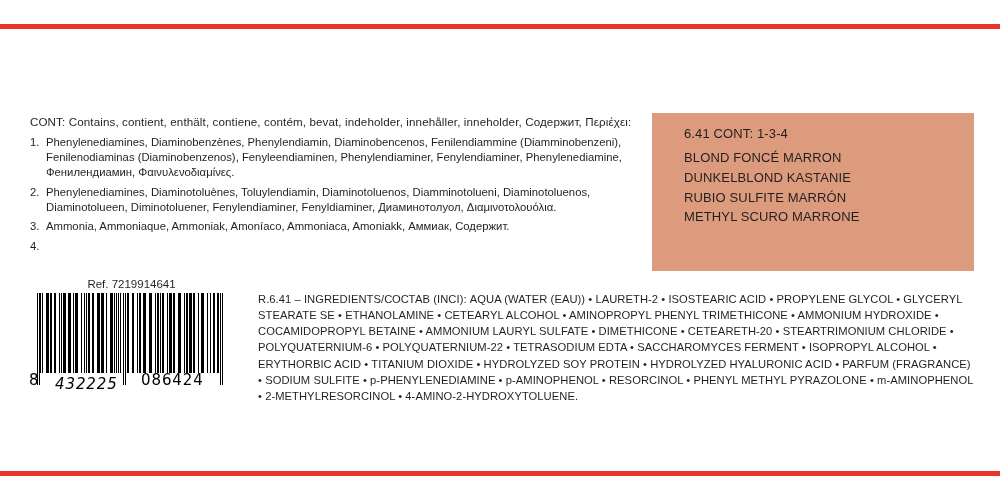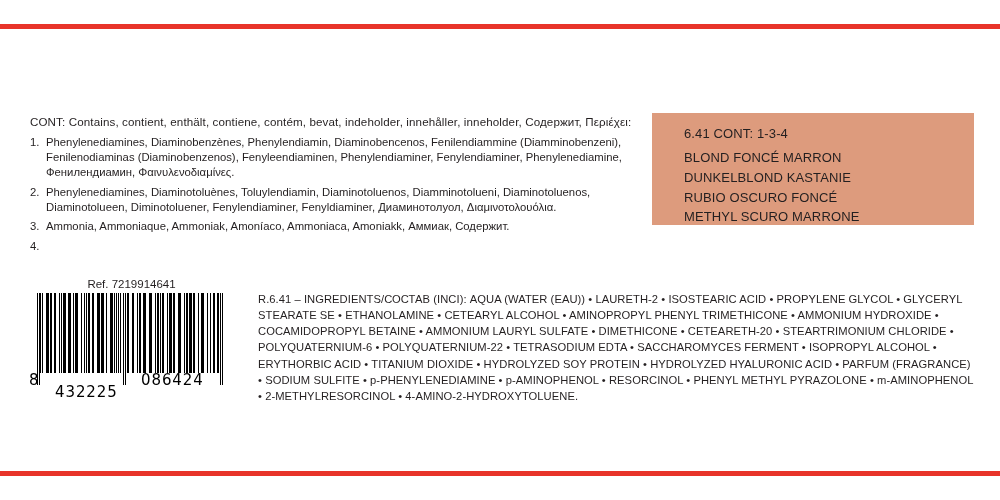--- a/index.html
+++ b/index.html
@@ -118,35 +118,36 @@
     color: #000000;
   }
   .barcode-digits .d-left {
     position: absolute;
     left: 0px;
     top: 0;
   }
   .barcode-digits .d-mid {
     position: absolute;
     left: 26px;
-    top: 12px;
+    top: 4px;
+    font-style: italic;
   }
   .barcode-digits .d-right {
     position: absolute;
     left: 112px;
     top: 0;
   }
 
   
   .swatch {
     position: absolute;
     left: 652px;
     top: 84px;
     width: 322px;
-    height: 112px;
+    height: 158px;
     background: #dd9b7d;
   }
   .swatch .shade-code {
     position: absolute;
     left: 32px;
     top: 13px;
     font-size: 13px;
     color: #231f20;
     letter-spacing: 0.01em;
   }
@@ -321,21 +322,21 @@
           <span class="d-right">086424</span>
         </div>
       </div>
     </div>
 
     <div class="swatch">
       <div class="shade-code">6.41 CONT: 1-3-4</div>
       <div class="names">
         <div>BLOND FONCÉ MARRON</div>
         <div>DUNKELBLOND KASTANIE</div>
-        <div>RUBIO OSCURO FONCÉ</div>
+        <div>RUBIO SULFITE MARRÓN</div>
         <div>METHYL SCURO MARRONE</div>
       </div>
     </div>
 
     <div class="ingredients">R.6.41 – INGREDIENTS/СОСТАВ (INCI): AQUA (WATER (EAU)) • LAURETH-2 • ISOSTEARIC ACID • PROPYLENE GLYCOL • GLYCERYL STEARATE SE • ETHANOLAMINE • CETEARYL ALCOHOL • AMINOPROPYL PHENYL TRIMETHICONE • AMMONIUM HYDROXIDE • COCAMIDOPROPYL BETAINE • AMMONIUM LAURYL SULFATE • DIMETHICONE • CETEARETH-20 • STEARTRIMONIUM CHLORIDE • POLYQUATERNIUM-6 • POLYQUATERNIUM-22 • TETRASODIUM EDTA • SACCHAROMYCES FERMENT • ISOPROPYL ALCOHOL • ERYTHORBIC ACID • TITANIUM DIOXIDE • HYDROLYZED SOY PROTEIN • HYDROLYZED HYALURONIC ACID • PARFUM (FRAGRANCE) • SODIUM SULFITE • p-PHENYLENEDIAMINE • p-AMINOPHENOL • RESORCINOL • PHENYL METHYL PYRAZOLONE • m-AMINOPHENOL • 2-METHYLRESORCINOL • 4-AMINO-2-HYDROXYTOLUENE.</div>
 
   </div>
 </div>
 
 </body></html>

